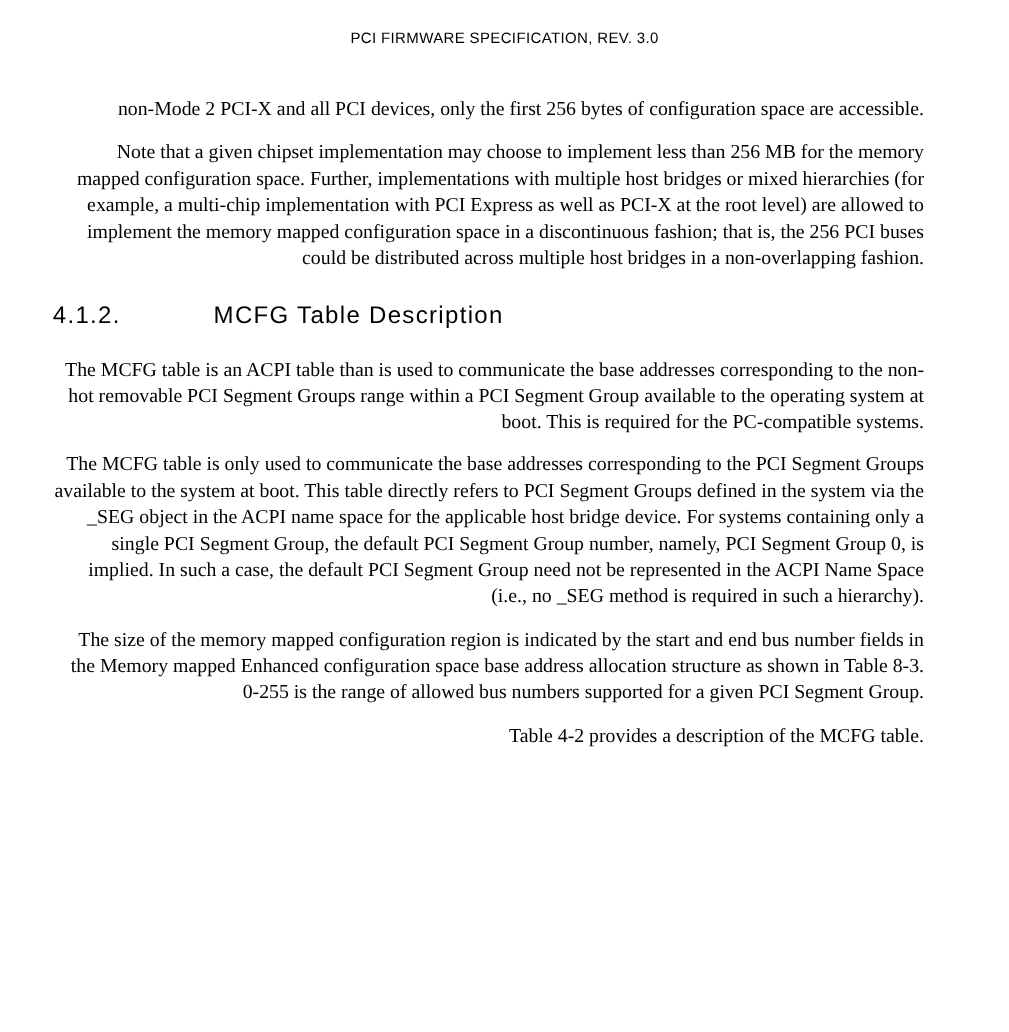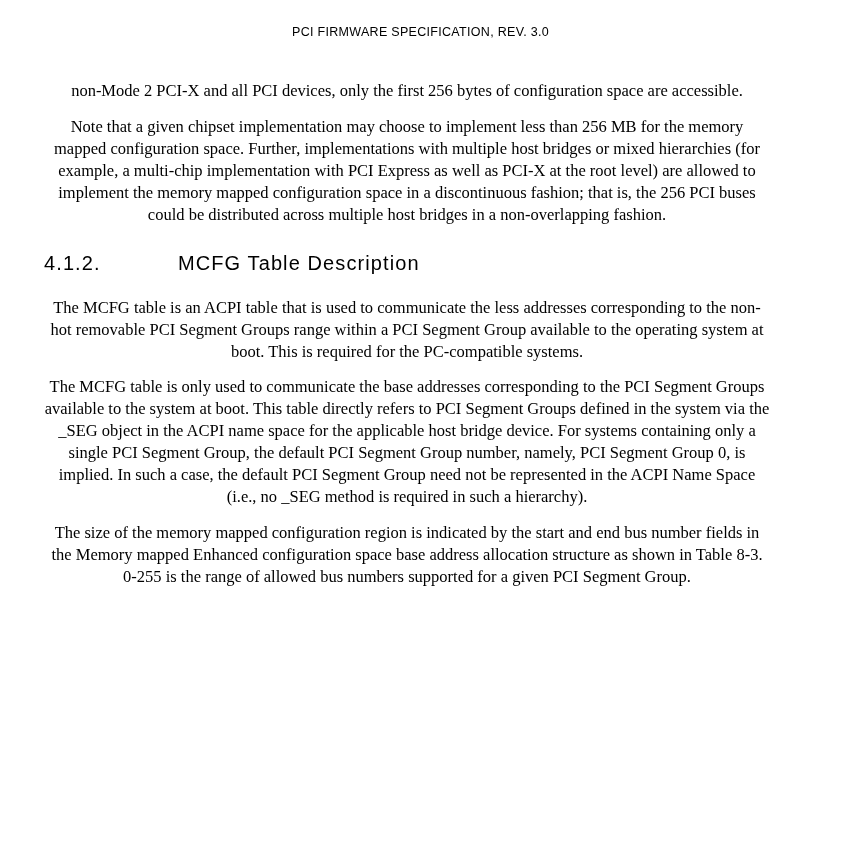--- a/index.html
+++ b/index.html
@@ -35,21 +35,21 @@
   .content {
     position: absolute;
     top: 80px;
     left: 44px;
     width: 726px;
   }
   p.body-text {
     margin: 0 0 14px 0;
     font-size: 16.5px;
     line-height: 1.33;
-    text-align: center;
+    text-align: right;
   }
   h2.section-heading {
     margin: 26px 0 22px 0;
     font-family: "Liberation Sans", sans-serif;
     font-size: 20px;
     font-weight: 400;
     letter-spacing: 1.1px;
     display: flex;
     justify-content: center;
   }
@@ -77,21 +77,22 @@
     <p class="body-text">non-Mode 2 PCI-X and all PCI devices, only the first 256 bytes of configuration space are accessible.</p>
 
     <p class="body-text">Note that a given chipset implementation may choose to implement less than 256 MB for the memory mapped configuration space.  Further, implementations with multiple host bridges or mixed hierarchies (for example, a multi-chip implementation with PCI Express as well as PCI-X at the root level) are allowed to implement the memory mapped configuration space in a discontinuous fashion; that is, the 256 PCI buses could be distributed across multiple host bridges in a non-overlapping fashion.</p>
 
 
     <h2 class="section-heading">
       <span class="num">4.1.2.</span>
       <span class="title">MCFG Table Description</span>
     </h2>
 
-    <p class="body-text">The MCFG table is an ACPI table that is used to communicate the less addresses corresponding to the non-hot removable PCI Segment Groups range within a PCI Segment Group available to the operating system at boot. This is required for the PC-compatible systems.</p>
+    <p class="body-text">The MCFG table is an ACPI table than is used to communicate the base addresses corresponding to the non-hot removable PCI Segment Groups range within a PCI Segment Group available to the operating system at boot. This is required for the PC-compatible systems.</p>
 
     <p class="body-text">The MCFG table is only used to communicate the base addresses corresponding to the PCI Segment Groups available to the system at boot.  This table directly refers to PCI Segment Groups defined in the system via the _SEG object in the ACPI name space for the applicable host bridge device.  For systems containing only a single PCI Segment Group, the default PCI Segment Group number, namely, PCI Segment Group 0, is implied.  In such a case, the default PCI Segment Group need not be represented in the ACPI Name Space (i.e., no _SEG method is required in such a hierarchy).</p>
 
     <p class="body-text">The size of the memory mapped configuration region is indicated by the start and end bus number fields in the Memory mapped Enhanced configuration space base address allocation structure as shown in Table 8-3.  0-255 is the range of allowed bus numbers supported for a given PCI Segment Group.</p>
 
+    <p class="body-text">Table 4-2 provides a description of the MCFG table.</p>
 
   </div>
 </div>
 
 </body></html>

